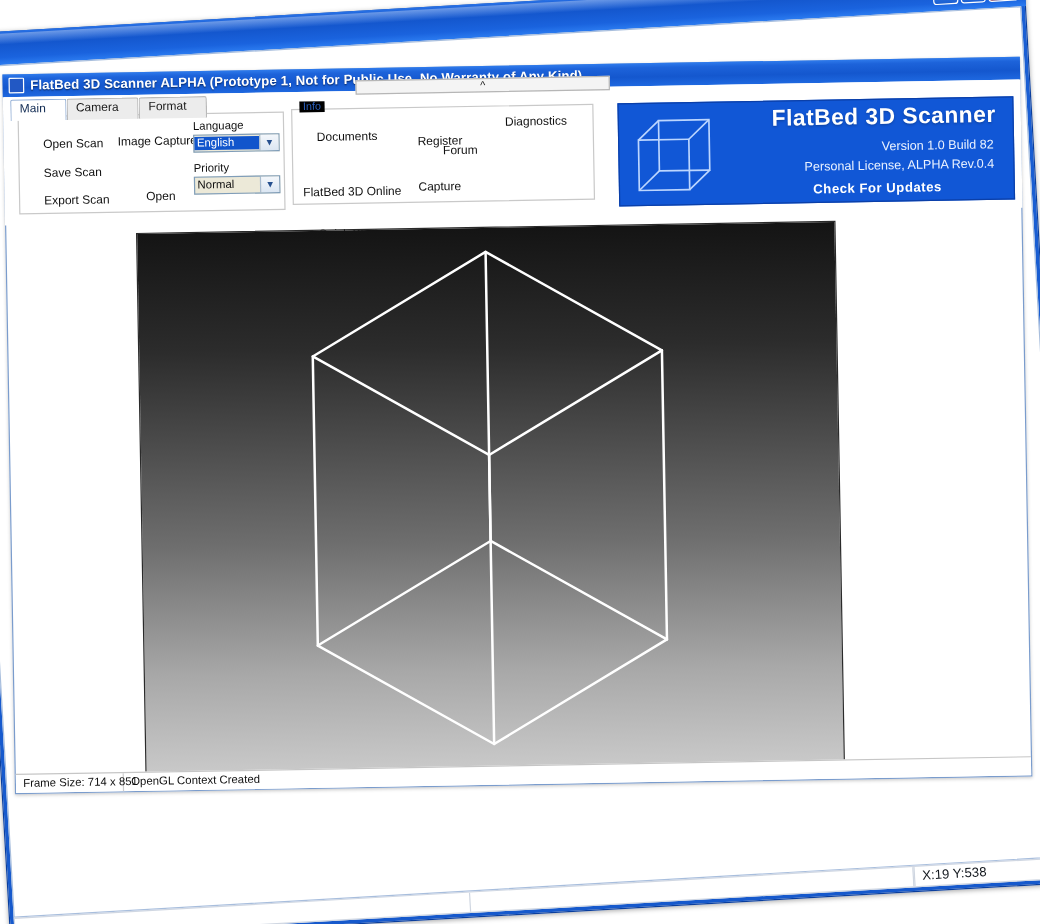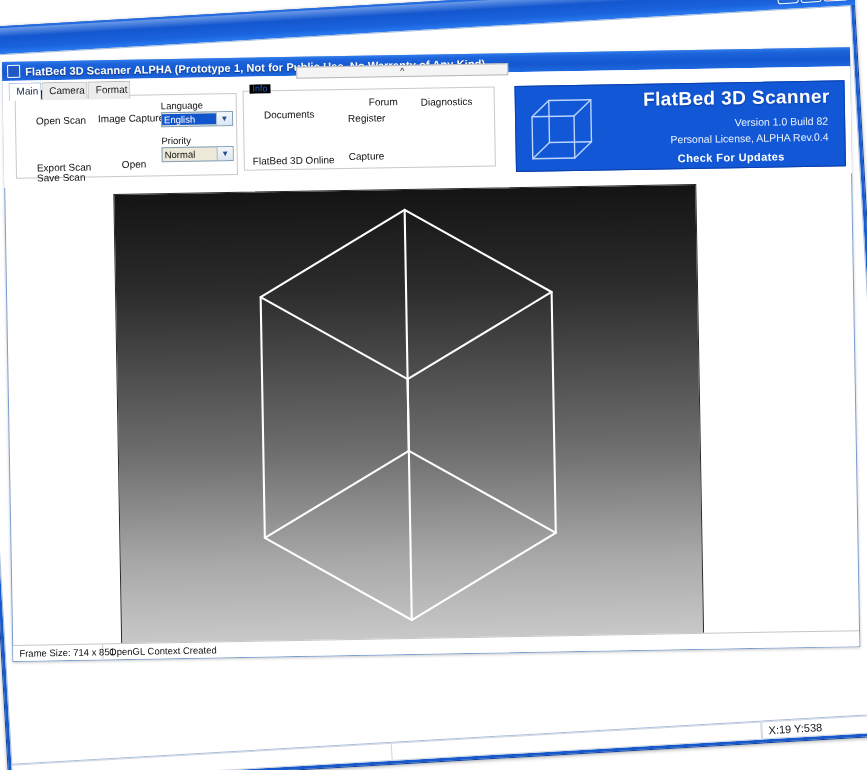--- a/index.html
+++ b/index.html
@@ -100,21 +100,21 @@
     position:absolute;right:342px;top:-9px;width:212px;height:12px;
     background:#f4f4f4;border:1px solid #b6b6b6;box-sizing:border-box;
     display:flex;align-items:center;justify-content:center;
     font-size:9px;color:#222;line-height:1;
   }
   .tabstrip{
     position:absolute;left:6px;top:2px;display:flex;align-items:flex-end;gap:0px;
     z-index:4;
   }
   .tab{
-    font-size:10px;color:#1b1b1b;padding:2px 2px 2px 7px;
+    font-size:10px;color:#1b1b1b;padding:2px 16px 2px 7px;
     border:1px solid #b9b9b9;border-bottom:none;background:#ececec;
     border-radius:2px 2px 0 0;line-height:1.25;
   }
   .tab.active{background:#ffffff;border-color:#9ab4d8;color:#102a52;}
 
   .group{
     position:absolute;border:1px solid #c9c9c9;background:#ffffff;box-sizing:border-box;
   }
   .group-label{
     position:absolute;left:6px;top:-7px;background:#000000;padding:0 3px;
@@ -232,21 +232,21 @@
     <div class="tabstrip">
       <div class="tab active">Main</div>
       <div class="tab">Camera</div>
       <div class="tab">Format</div>
     </div>
 
     <div class="group" id="group-file">
       <span class="group-label">File</span>
 
       <span class="cmd" style="left:20px;top:19px;">Open Scan</span>
-      <span class="cmd" style="left:20px;top:43px;margin-top:33px;">Save Scan</span>
+      <span class="cmd" style="left:20px;top:43px;">Save Scan</span>
       <span class="cmd" style="left:20px;top:66px;">Export Scan</span>
       <span class="cmd" style="left:82px;top:18px;">Image Capture</span>
       <span class="cmd" style="left:105px;top:64px;">Open</span>
 
       <span class="combo-label" style="left:145px;top:6px;">Language</span>
       <div class="combo" style="left:145px;top:17px;">
         <span class="combo-val selected">English</span>
         <span class="combo-arrow">▼</span>
       </div>
 
@@ -256,21 +256,21 @@
         <span class="combo-arrow">▼</span>
       </div>
     </div>
 
     <div class="group" id="group-info">
       <span class="group-label">Info</span>
 
       <span class="cmd" style="left:20px;top:19px;">Documents</span>
       <span class="cmd" style="left:20px;top:56px;margin-top:44px;">Quick Start</span>
       <span class="cmd" style="left:8px;top:65px;">FlatBed 3D Online</span>
-      <span class="cmd" style="left:107px;top:8px;padding-left:18px;">Forum</span>
+      <span class="cmd" style="left:107px;top:32px;padding-left:18px;">Forum</span>
       <span class="cmd" style="left:104px;top:24px;">Register</span>
       <span class="cmd" style="left:104px;top:62px;">Capture</span>
       <span class="cmd" style="left:177px;top:9px;text-align:center;">Diagnostics</span>
     </div>
 
     <div id="brand-panel">
       <svg class="brand-cube" viewBox="0 0 68 66">
         <g fill="none" stroke="#bcd6ff" stroke-width="1.4">
           <rect x="4" y="20" width="42" height="42"></rect>
           <rect x="21" y="4" width="42" height="42"></rect>

